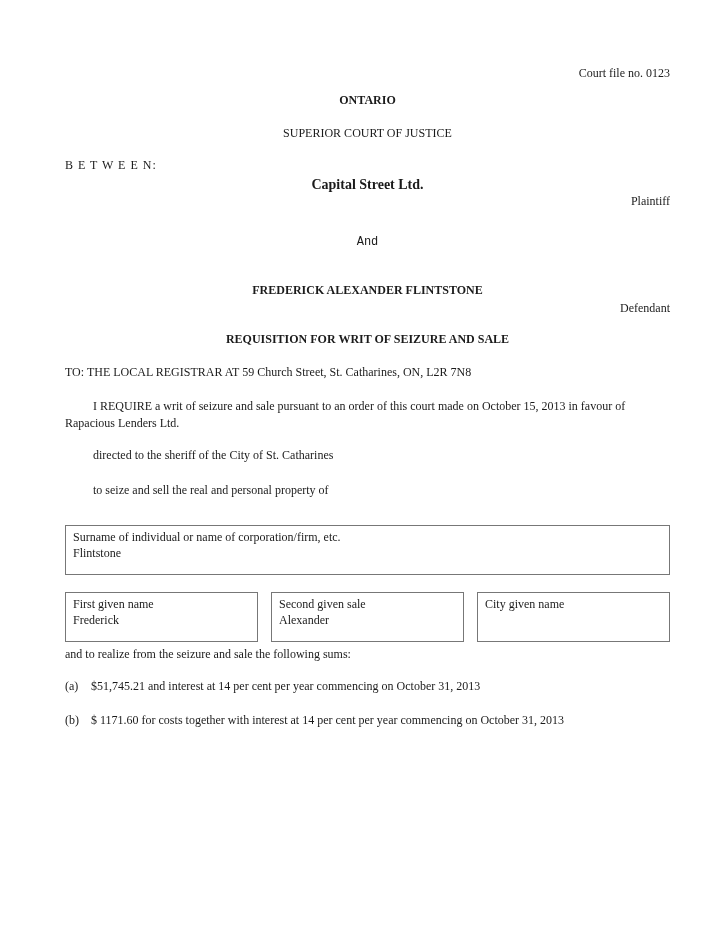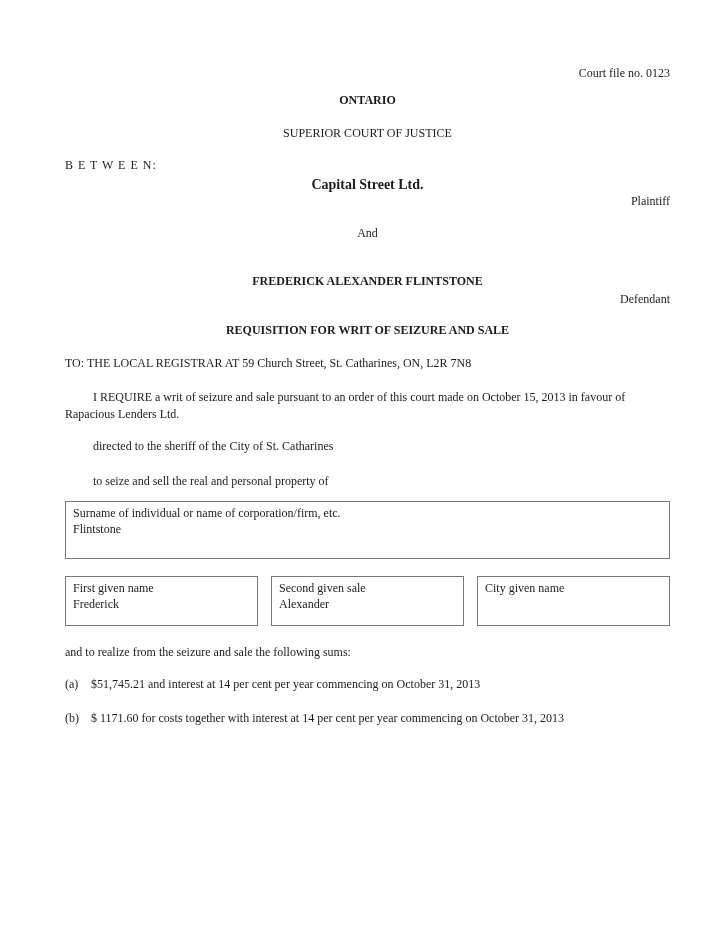--- a/index.html
+++ b/index.html
@@ -21,39 +21,39 @@
   }
   .right   { text-align: right; }
   .center  { text-align: center; }
   .bold    { font-weight: bold; }
   .court-file        { margin: 0; }
   .ontario           { margin-top: 12px; }
   .scj               { margin-top: 18px; }
   .between           { margin-top: 17px; letter-spacing: 1px; }
   .plaintiff-name    { margin-top: 3px; font-size: 14px; line-height: 17px; }
   .plaintiff-role    { margin-top: 1px; }
-  .and-line          { margin-top: 17px; }
+  .and-line          { margin-top: 26px; font-family: Liberation Mono, monospace; }
   .defendant-name    { margin-top: 33px; }
   .defendant-role    { margin-top: 3px; }
   .doc-title         { margin-top: 16px; }
   .to-line           { margin-top: 18px; }
   .require-para      { margin-top: 18px; text-indent: 28px; line-height: 17px; }
   .directed-line     { margin-top: 16px; padding-left: 28px; }
   .seize-line        { margin-top: 20px; padding-left: 28px; }
   .name-box {
     box-sizing: border-box;
     border: 1px solid #777;
     background: #fff;
     padding: 3px 7px;
     line-height: 16px;
   }
-  .surname-box       { margin-top: 12px; height: 58px; }
+  .surname-box       { margin-top: 27px; height: 50px; }
   .given-row         { margin-top: 17px; display: flex; gap: 13px; }
   .given-row .name-box { flex: 1; height: 50px; }
-  .realize-line      { margin-top: 19px; }
+  .realize-line      { margin-top: 5px; }
   .sum-line          { margin-top: 17px; display: flex; }
   .sum-line + .sum-line { margin-top: 19px; }
   .sum-marker        { width: 26px; flex: none; }
 </style>
 </head>
 <body>
 
 <div class="page">
 
   <div class="court-file right">Court file no. 0123</div>

